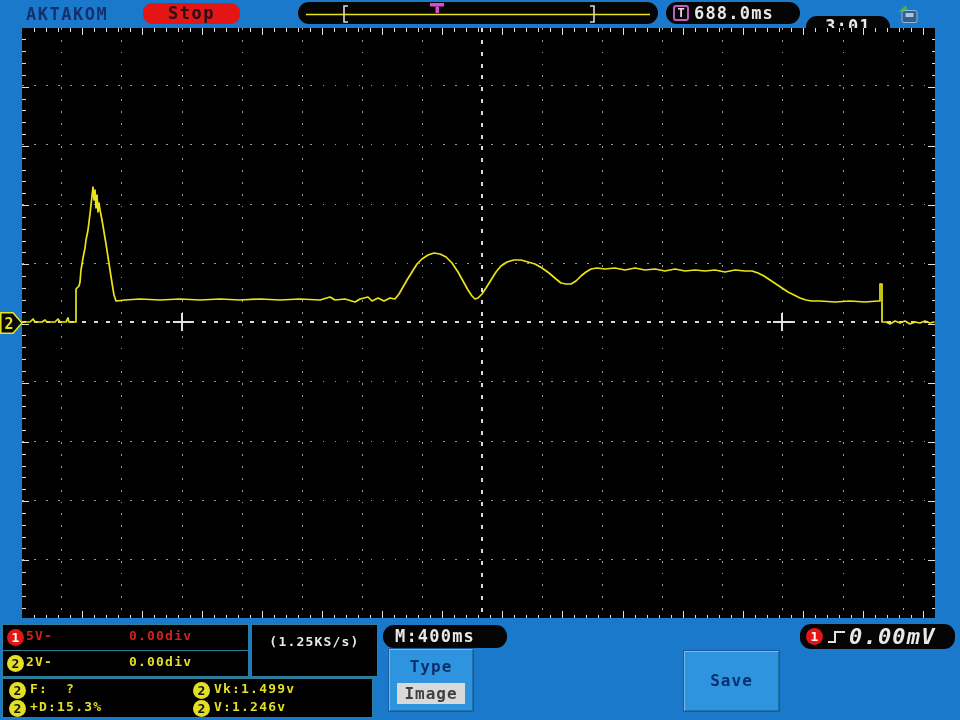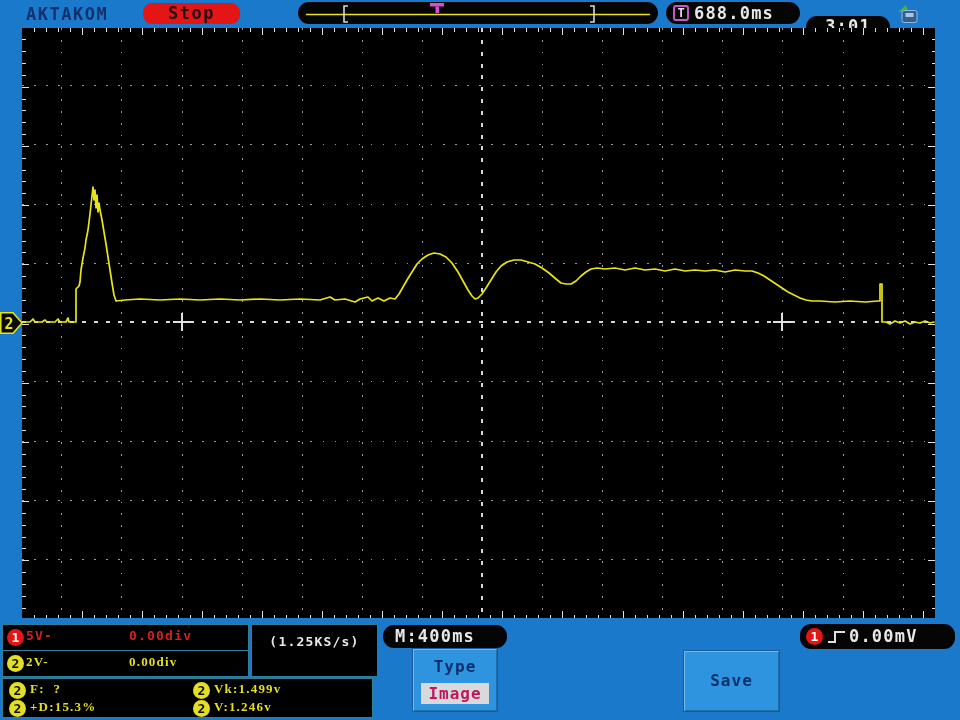--- a/index.html
+++ b/index.html
@@ -28,21 +28,21 @@
   .usb { position:absolute; left:896px; top:3px; width:24px; height:21px; }
 
   
   .screen { position:absolute; left:22px; top:28px; width:913px; height:590px; background:#000; }
   .ch2-tag { position:absolute; left:0; top:312px; width:23px; height:22px; }
 
   
   .box { position:absolute; background:#000; border:1px solid #2e7e99; }
   .t17 { font-size:13px; font-weight:bold; letter-spacing:1.2px; }
   .red   { color:#d42020; }
-  .yel   { color:#e3df26;font-family:Liberation Serif, serif; }
+  .yel   { color:#e3df26; }
   .wht   { color:#e8e8e8; }
   .badge { display:inline-block; width:17px; height:17px; border-radius:50%;
            text-align:center; font-size:13px; font-weight:bold; line-height:17px; }
   .badge-red { background:#e41515; color:#fff; }
   .badge-yel { background:#e3df26; color:#111; }
 
   .ch-row { left:2px; width:247px; height:27px; }
   .ch-row .badge { position:absolute; left:4px; top:4px; }
   .ch-scale  { position:absolute; left:23px; top:3px; }
   .ch-offset { position:absolute; left:126px; top:3px; }
@@ -53,29 +53,29 @@
   .meas-box { left:2px; top:678px; width:371px; height:40px; }
   .meas-item { position:absolute; height:20px; }
   .meas-item .badge { position:absolute; left:0; top:1px; }
   .meas-label { position:absolute; left:21px; top:0; white-space:pre; }
 
   .m-pill { position:absolute; left:383px; top:625px; width:124px; height:23px;
             padding-left:12px; font-size:17px; letter-spacing:1.2px; line-height:22px; }
   .trig-pill { position:absolute; left:800px; top:624px; width:155px; height:25px; }
   .trig-pill .badge { position:absolute; left:6px; top:4px; }
   .edge-icon { position:absolute; left:27px; top:4px; }
-  .trig-level { position:absolute; left:49px; top:2px; font-size:17px; letter-spacing:1.2px; line-height:21px; }
+  .trig-level { position:absolute; left:49px; top:2px; font-size:22px; letter-spacing:1.2px; line-height:21px;font-style:italic; }
 
   .softkey { position:absolute; background:#2e94e0; border:1px solid #1a5a9e;
              box-shadow: inset 1px 1px 0 rgba(255,255,255,.35), inset -1px -1px 0 rgba(0,0,0,.25);
              color:#0b2f6b; font-weight:bold; font-size:16px; letter-spacing:1px; text-align:center; }
-  .type-btn { left:388px; top:648px; width:86px; height:64px;margin-left:24px; }
+  .type-btn { left:388px; top:648px; width:86px; height:64px; }
   .type-label { margin-top:8px; }
   .type-value { display:inline-block; margin-top:7px; padding:1px 7px;
-                background:#d9d9d9; color:#be185d; }
+                background:#d9d9d9; color:#404040; }
   .save-btn { left:683px; top:650px; width:97px; height:62px; line-height:60px; }
 </style>
 </head>
 <body>
 
 <div class="topbar">
   <div class="brand">AKTAKOM</div>
   <div class="stop-pill">Stop</div>
 
   <svg class="pos-pill" viewBox="0 0 360 22">

